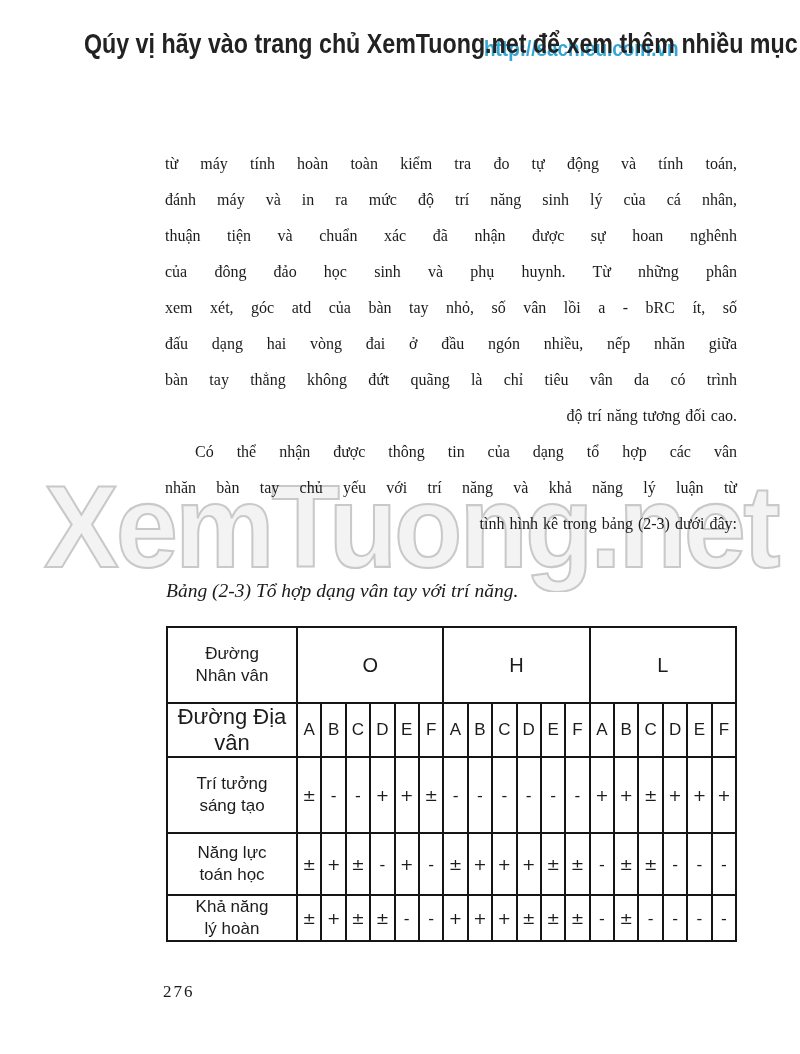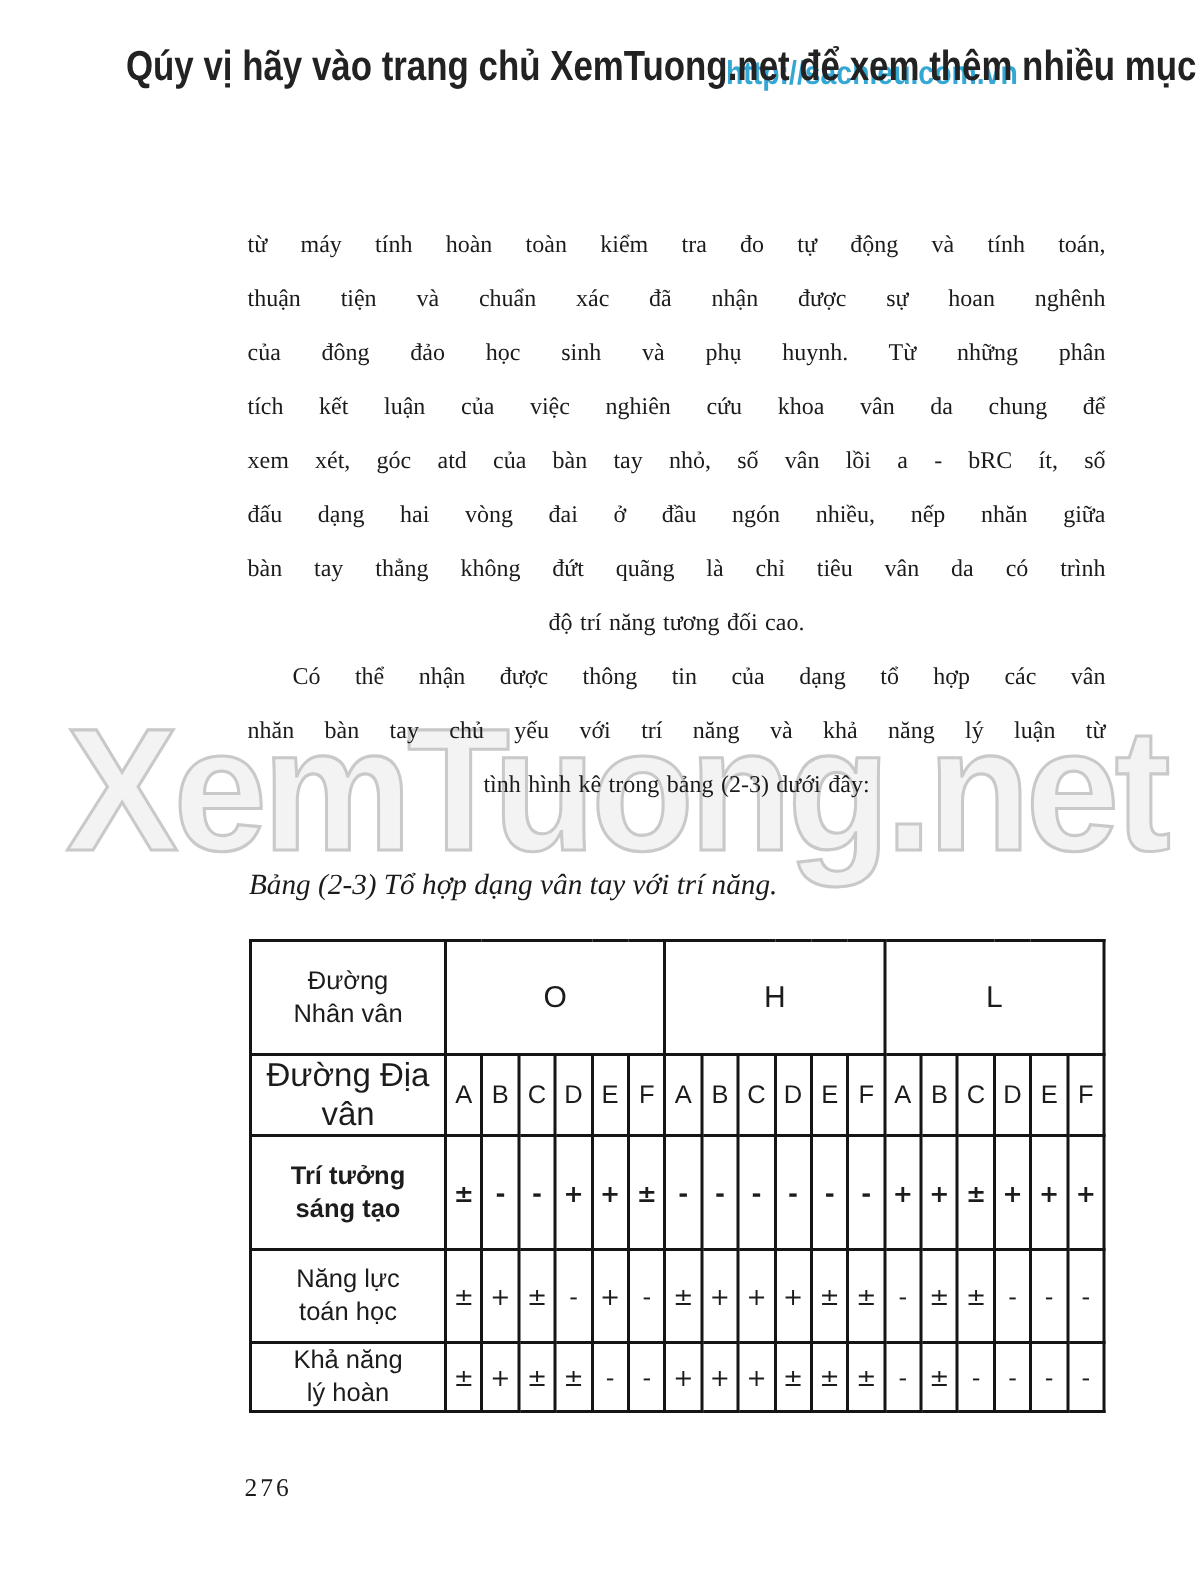--- a/index.html
+++ b/index.html
@@ -48,21 +48,21 @@
   }
 
   
   .bodytext {
     position:absolute; z-index:1; top:146px; left:165px; width:572px;
     font-size:16px; line-height:36px;
     word-spacing:1px;
   }
   .jline { text-align:justify; height:36px; overflow:visible; }
   .jline::after { content:""; display:inline-block; width:100%; height:0; }
-  .jline.lastline { text-align:center; }
+  .jline.lastline { text-align:right; }
   .jline.lastline::after { content:none; }
   .jline.indent { text-indent:30px; }
 
   
   .caption {
     position:absolute; z-index:1; top:580px; left:166px; width:570px;
     text-align:left; font-style:italic; font-size:19.5px; color:#1b1b1b;
   }
 
   
@@ -100,23 +100,23 @@
 
   <div class="watermark">XemTuong.net</div>
 
   <div class="header">
     <span class="header-blue">http://sachieu.com.vn</span>
     <span class="header-black">Qúy vị hãy vào trang chủ XemTuong.net để xem thêm nhiều mục hay khác</span>
   </div>
 
   <div class="bodytext">
     <div class="jline">từ máy tính hoàn toàn kiểm tra đo tự động và tính toán,</div>
+    <div class="jline">đánh máy và in ra mức độ trí năng sinh lý của cá nhân,</div>
     <div class="jline">thuận tiện và chuẩn xác đã nhận được sự hoan nghênh</div>
     <div class="jline">của đông đảo học sinh và phụ huynh. Từ những phân</div>
-    <div class="jline">tích kết luận của việc nghiên cứu khoa vân da chung để</div>
     <div class="jline">xem xét, góc atd của bàn tay nhỏ, số vân lồi a - bRC ít, số</div>
     <div class="jline">đấu dạng hai vòng đai ở đầu ngón nhiều, nếp nhăn giữa</div>
     <div class="jline">bàn tay thẳng không đứt quãng là chỉ tiêu vân da có trình</div>
     <div class="jline lastline">độ trí năng tương đối cao.</div>
     <div class="jline indent">Có thể nhận được thông tin của dạng tổ hợp các vân</div>
     <div class="jline">nhăn bàn tay chủ yếu với trí năng và khả năng lý luận từ</div>
     <div class="jline lastline">tình hình kê trong bảng (2-3) dưới đây:</div>
   </div>
 
   <div class="caption">Bảng (2-3) Tổ hợp dạng vân tay với trí năng.</div>
@@ -170,21 +170,21 @@
             <td class="subcol">D</td>
             <td class="subcol">E</td>
             <td class="subcol">F</td>
             <td class="subcol">A</td>
             <td class="subcol">B</td>
             <td class="subcol">C</td>
             <td class="subcol">D</td>
             <td class="subcol">E</td>
             <td class="subcol">F</td>
           </tr>
-          <tr class="spread" style="height: 76px; font-weight: bold;">
+          <tr class="spread" style="height: 76px;">
             <td class="rowlabel">
               <div class="rowlabel-inner">
                 <div>Trí tưởng</div>
                 <div>sáng tạo</div>
               </div>
             </td>
             <td class="val">±</td>
             <td class="val">-</td>
             <td class="val">-</td>
             <td class="val">+</td>

